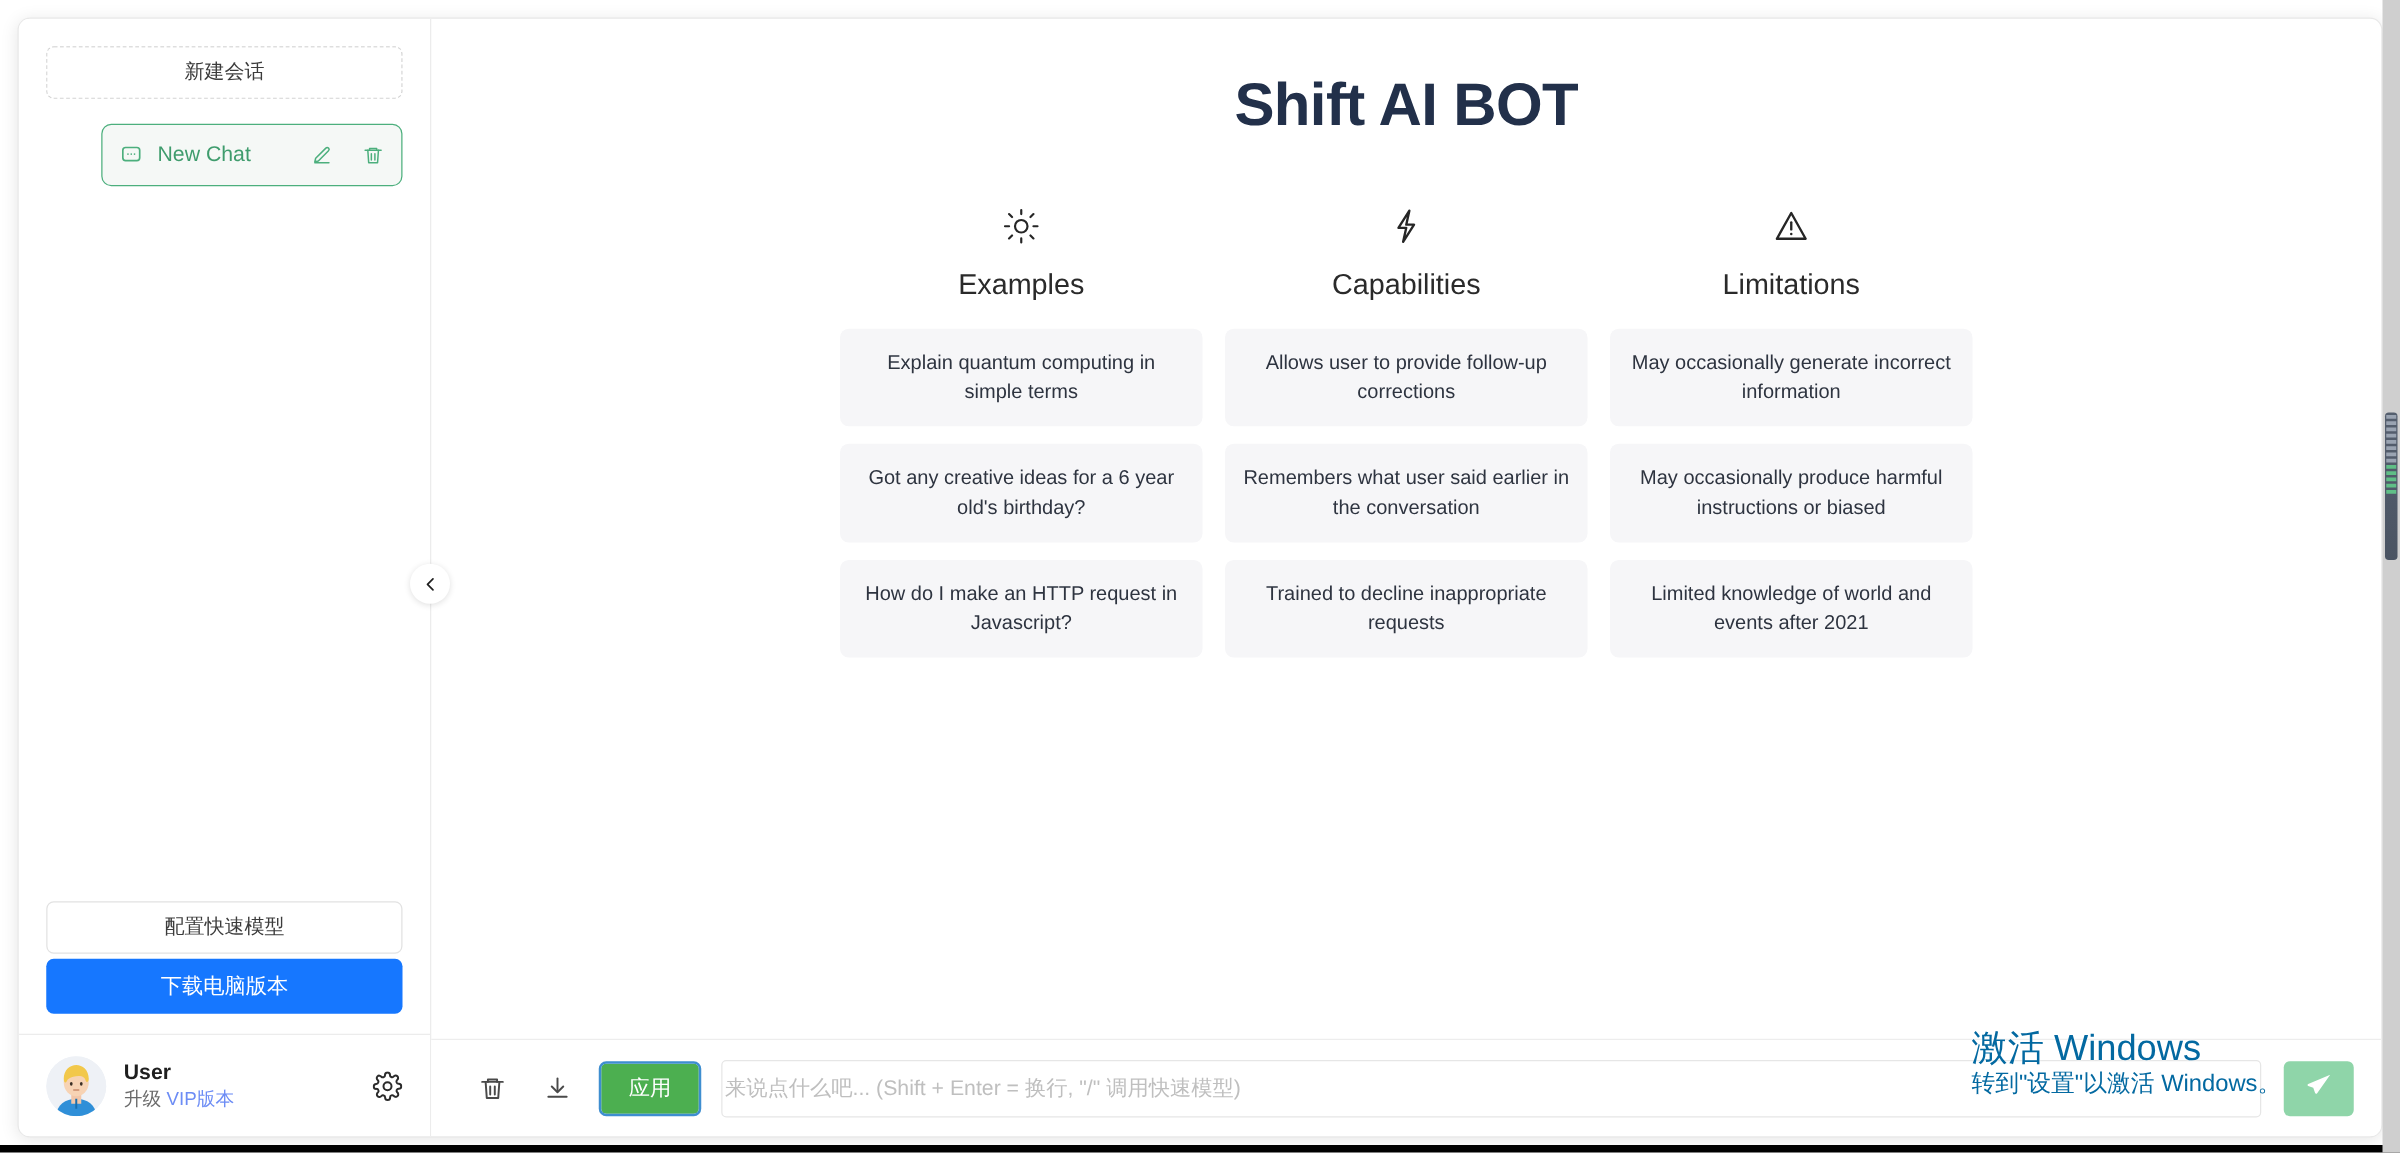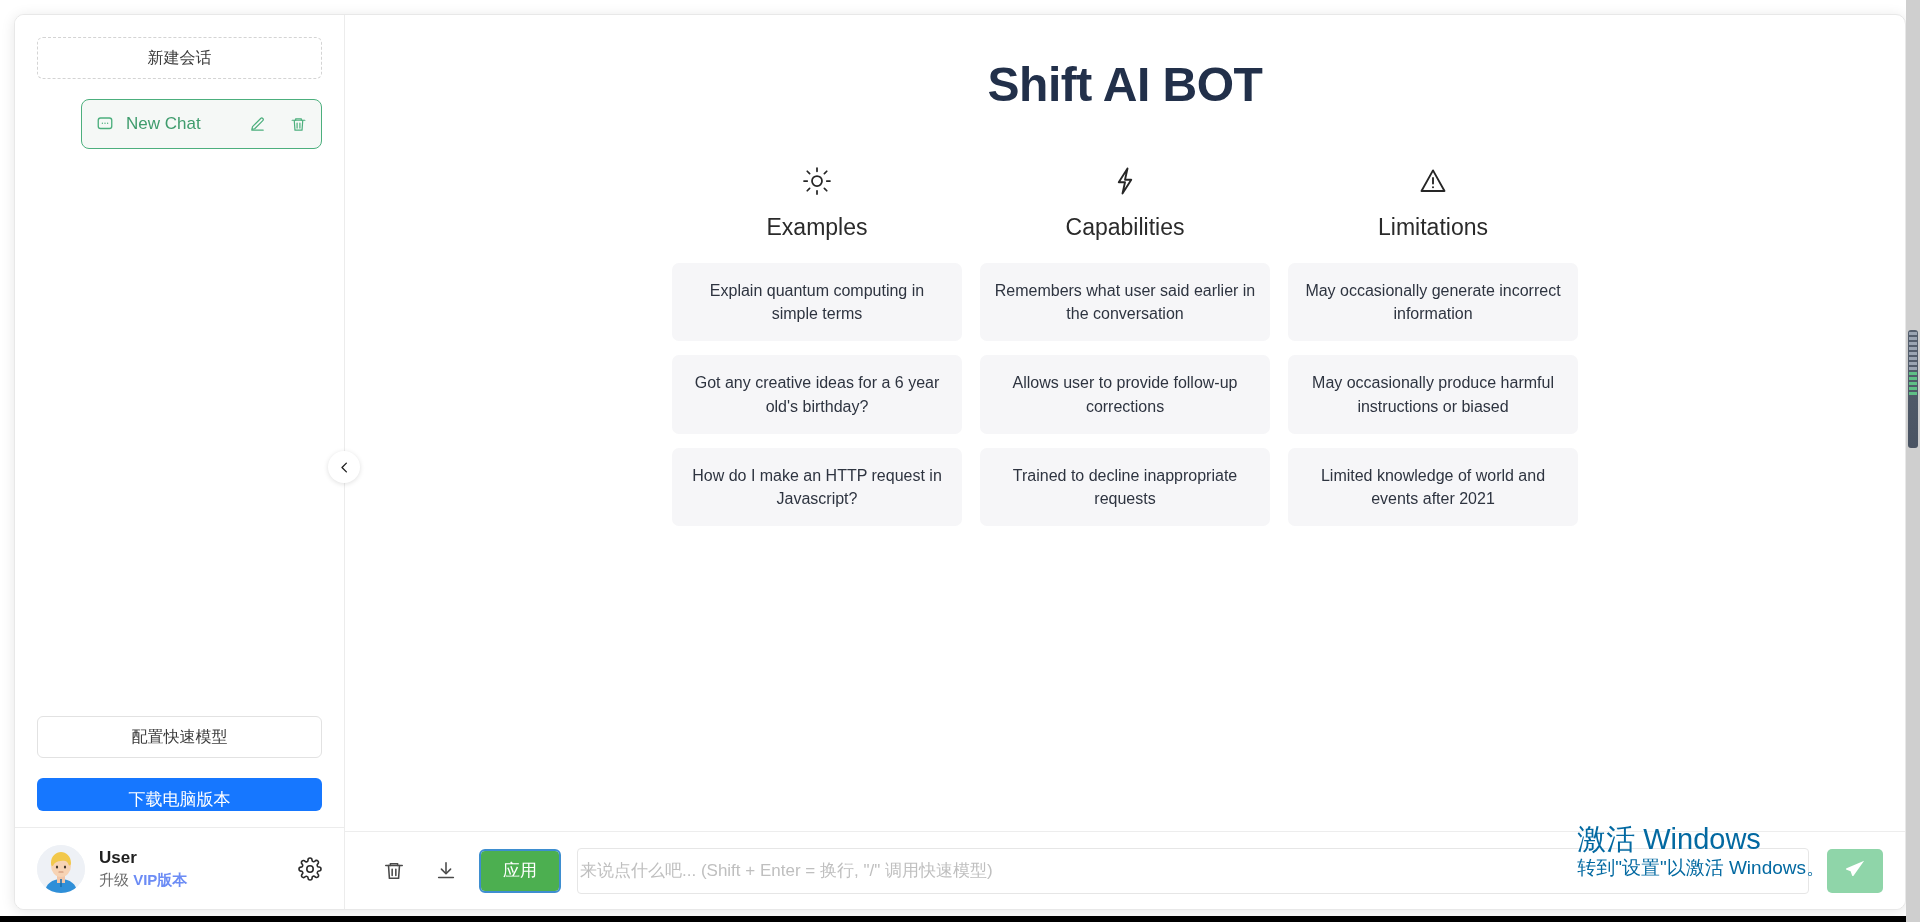--- a/index.html
+++ b/index.html
@@ -94,22 +94,22 @@
     background: #ffffff;
     color: #3c3c3c;
     font-size: 16px;
     line-height: 40px;
     text-align: center;
     cursor: pointer;
     user-select: none;
   }
   .download-btn {
     width: 100%;
-    height: 33px;
-    margin-top: 20px;
+    height: 44px;
+    margin-top: 4px;
     border: none;
     border-radius: 6px;
     background: #1677ff;
     color: #ffffff;
     font-size: 17px;
     line-height: 44px;
     text-align: center;
     cursor: pointer;
     user-select: none;
   }
@@ -126,21 +126,21 @@
     width: 48px; height: 48px;
     border-radius: 50%;
     overflow: hidden;
     flex: 0 0 48px;
     background: #eef1f6;
     position: relative;
   }
   .user-meta { flex: 1; line-height: 1.35; }
   .user-name { font-size: 17px; font-weight: bold; color: #1f1f1f; }
   .user-sub { font-size: 15px; color: #6b6b6b; }
-  .user-sub .vip { color: #6c8cf5; font-weight: bold; }
+  .user-sub .vip { color: #6c8cf5; }
   .gear-btn { cursor: pointer; color: #2b2b2b; display: flex; }
 
   
   #collapse-handle {
     position: absolute;
     right: -16px;
     top: 436px;
     width: 32px; height: 32px;
     border-radius: 50%;
     background: #ffffff;
@@ -410,22 +410,22 @@
 
         <div class="column">
           <div class="column-head">
             <span class="column-icon">
               <svg width="30" height="30" viewBox="0 0 24 24" fill="none" stroke="currentColor" stroke-width="1.5" stroke-linecap="round" stroke-linejoin="round">
                 <polyline points="14 2 7 13 12 13 10 22 17 11 12 11 14 2"></polyline>
               </svg>
             </span>
             <span class="column-title">Capabilities</span>
           </div>
+          <div class="card">Allows user to provide follow-up corrections</div>
           <div class="card">Remembers what user said earlier in the conversation</div>
-          <div class="card">Allows user to provide follow-up corrections</div>
           <div class="card">Trained to decline inappropriate requests</div>
         </div>
 
         <div class="column">
           <div class="column-head">
             <span class="column-icon">
               <svg width="30" height="30" viewBox="0 0 24 24" fill="none" stroke="currentColor" stroke-width="1.5" stroke-linecap="round" stroke-linejoin="round">
                 <path d="M12 3.5 21.2 20H2.8z"></path>
                 <path d="M12 9.5v4.5"></path>
                 <circle cx="12" cy="17" r="0.8" fill="currentColor" stroke="none"></circle>

